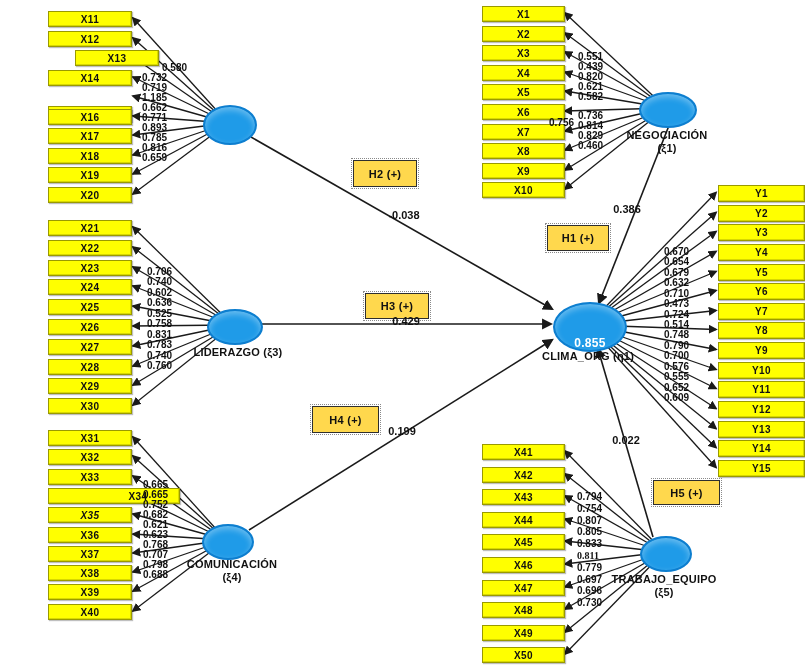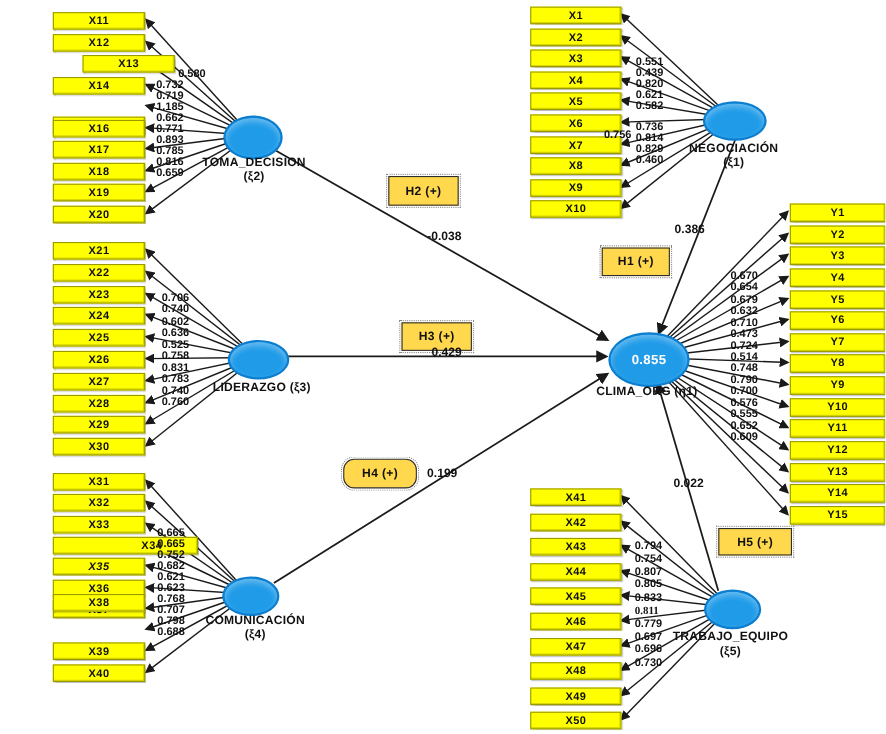--- a/index.html
+++ b/index.html
@@ -162,24 +162,20 @@
     <div class="load" style="left: 142px; top: 72px;">0.732</div>
     <div class="load" style="left: 142px; top: 82px;">0.719</div>
     <div class="load" style="left: 142px; top: 92px;">1.185</div>
     <div class="load" style="left: 142px; top: 102px;">0.662</div>
     <div class="load" style="left: 142px; top: 112px;">0.771</div>
     <div class="load" style="left: 142px; top: 122px;">0.893</div>
     <div class="load" style="left: 142px; top: 132px;">0.785</div>
     <div class="load" style="left: 142px; top: 142px;">0.816</div>
     <div class="load" style="left: 142px; top: 152px;">0.659</div>
     <div class="ellipse" style="left: 203px; top: 105px; width: 50px; height: 36px;"></div>
-    <div class="clabel" style="left: 151px; top: 142px;">
-      <span>TOMA_DECISION</span>
-      <span>(ξ2)</span>
-    </div>
     <div class="ibox" style="left: 48px; top: 220px; width: 82px; height: 14px;">X21</div>
     <div class="ibox" style="left: 48px; top: 240px; width: 82px; height: 14px;">X22</div>
     <div class="ibox" style="left: 48px; top: 260px; width: 82px; height: 14px;">X23</div>
     <div class="ibox" style="left: 48px; top: 279px; width: 82px; height: 14px;">X24</div>
     <div class="ibox" style="left: 48px; top: 299px; width: 82px; height: 14px;">X25</div>
     <div class="ibox" style="left: 48px; top: 319px; width: 82px; height: 14px;">X26</div>
     <div class="ibox" style="left: 48px; top: 339px; width: 82px; height: 14px;">X27</div>
     <div class="ibox" style="left: 48px; top: 359px; width: 82px; height: 14px;">X28</div>
     <div class="ibox" style="left: 48px; top: 378px; width: 82px; height: 14px;">X29</div>
     <div class="ibox" style="left: 48px; top: 398px; width: 82px; height: 14px; text-align: right;">X30</div>
@@ -197,21 +193,21 @@
     <div class="clabel" style="left: 158px; top: 346px;">
       <span>LIDERAZGO (ξ3)</span>
     </div>
     <div class="ibox" style="left: 48px; top: 430px; width: 82px; height: 14px;">X31</div>
     <div class="ibox" style="left: 48px; top: 449px; width: 82px; height: 14px;">X32</div>
     <div class="ibox" style="left: 48px; top: 469px; width: 82px; height: 14px;">X33</div>
     <div class="ibox" style="left: 48px; top: 488px; width: 82px; height: 14px; padding-left: 48px;">X34</div>
     <div class="ibox" style="left: 48px; top: 507px; width: 82px; height: 14px; font-style: italic;">X35</div>
     <div class="ibox" style="left: 48px; top: 527px; width: 82px; height: 14px;">X36</div>
     <div class="ibox" style="left: 48px; top: 546px; width: 82px; height: 14px;">X37</div>
-    <div class="ibox" style="left: 48px; top: 540px; width: 82px; height: 14px;">X38</div>
+    <div class="ibox" style="left: 48px; top: 565px; width: 82px; height: 14px;">X38</div>
     <div class="ibox" style="left: 48px; top: 584px; width: 82px; height: 14px;">X39</div>
     <div class="ibox" style="left: 48px; top: 604px; width: 82px; height: 14px;">X40</div>
     <div class="load" style="left: 143px; top: 479px;">0.665</div>
     <div class="load" style="left: 143px; top: 489px;">0.665</div>
     <div class="load" style="left: 143px; top: 499px;">0.752</div>
     <div class="load" style="left: 143px; top: 509px;">0.682</div>
     <div class="load" style="left: 143px; top: 519px;">0.621</div>
     <div class="load" style="left: 143px; top: 529px;">0.623</div>
     <div class="load" style="left: 143px; top: 539px;">0.768</div>
     <div class="load" style="left: 143px; top: 549px;">0.707</div>
@@ -270,29 +266,29 @@
     <div class="load" style="left: 664px; top: 298px;">0.473</div>
     <div class="load" style="left: 664px; top: 309px;">0.724</div>
     <div class="load" style="left: 664px; top: 319px;">0.514</div>
     <div class="load" style="left: 664px; top: 329px;">0.748</div>
     <div class="load" style="left: 664px; top: 340px;">0.790</div>
     <div class="load" style="left: 664px; top: 350px;">0.700</div>
     <div class="load" style="left: 664px; top: 361px;">0.576</div>
     <div class="load" style="left: 664px; top: 371px;">0.555</div>
     <div class="load" style="left: 664px; top: 382px;">0.652</div>
     <div class="load" style="left: 664px; top: 392px;">0.609</div>
-    <div class="ellipse" style="left: 553px; top: 302px; width: 70px; height: 46px;">
+    <div class="ellipse" style="left: 553px; top: 302px; width: 70px; height: 46px; align-items: flex-end;">
       <span class="rsq">0.855</span>
     </div>
     <div class="clabel" style="left: 508px; top: 350px;">
       <span>CLIMA_ORG (η1)</span>
     </div>
     <div class="hbox" style="left: 547px; top: 225px; width: 60px; height: 24px;">H1 (+)</div>
     <div class="hbox" style="left: 353px; top: 160px; width: 62px; height: 25px;">H2 (+)</div>
     <div class="hbox" style="left: 365px; top: 293px; width: 62px; height: 24px;">H3 (+)</div>
-    <div class="hbox" style="left: 312px; top: 417px; width: 65px; height: 25px; border-radius: 10px;">H4 (+)</div>
+    <div class="hbox" style="left: 312px; top: 406px; width: 65px; height: 25px;">H4 (+)</div>
     <div class="hbox" style="left: 653px; top: 480px; width: 65px; height: 23px;">H5 (+)</div>
     <div class="coef" style="left: 592px; top: 203px;">0.386</div>
     <div class="coef" style="left: 369px; top: 209px;">-0.038</div>
     <div class="coef" style="left: 371px; top: 315px;">0.429</div>
     <div class="coef" style="left: 367px; top: 425px;">0.199</div>
     <div class="coef" style="left: 591px; top: 434px;">0.022</div>
   </div>
 
 </body></html>

